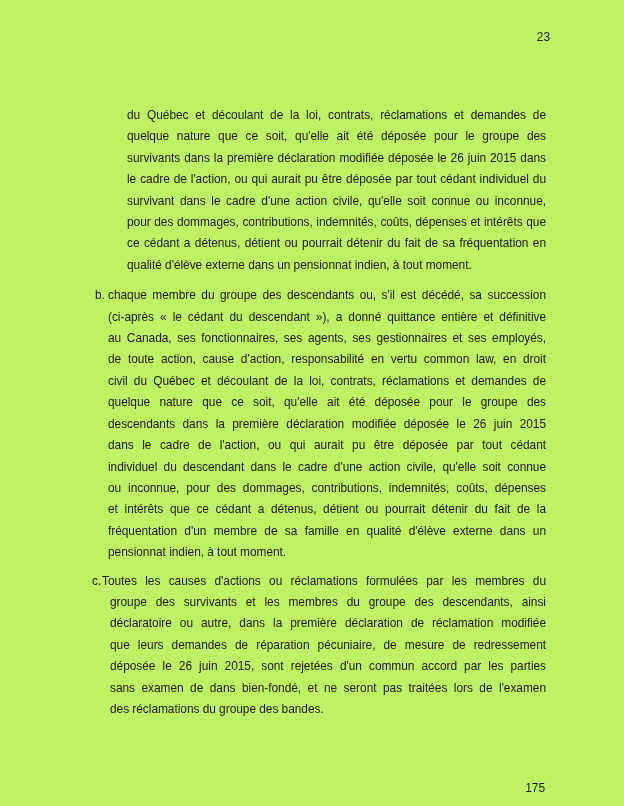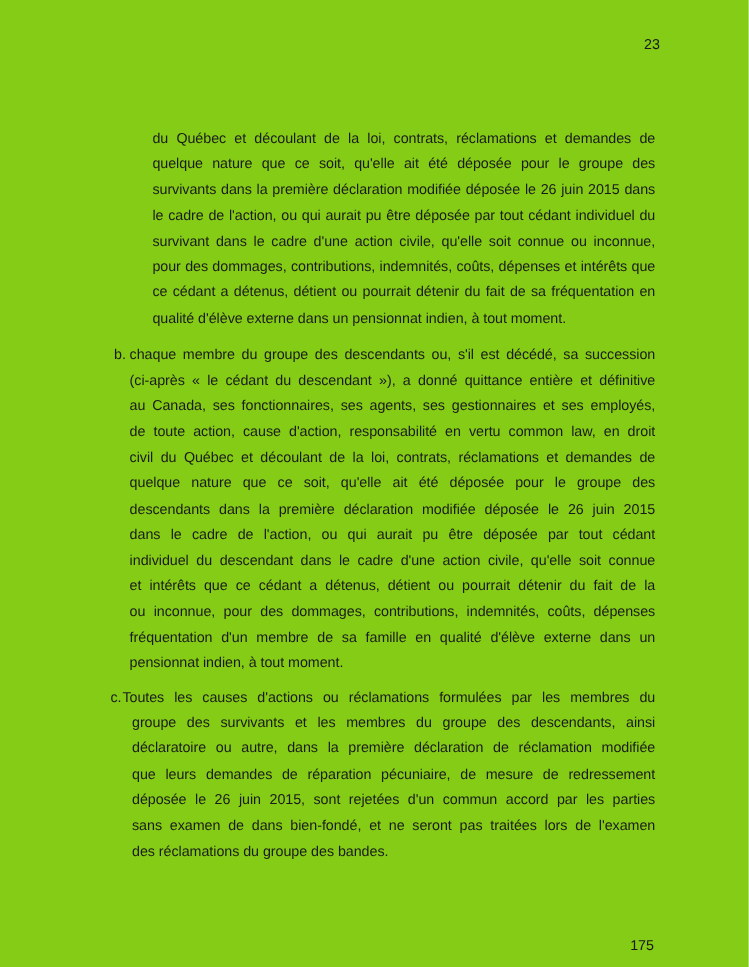--- a/index.html
+++ b/index.html
@@ -4,21 +4,21 @@
 <style>
   html, body {
     margin: 0;
     padding: 0;
     background: #ffffff;
   }
   .page {
     position: relative;
     width: 624px;
     height: 806px;
-    background: #84cc16;
+    background: #bef264;
     font-family: "Liberation Sans", "DejaVu Sans", sans-serif;
     color: #1a1a1a;
     font-size: 11.9px;
     overflow: hidden;
   }
   .header-pagenum {
     position: absolute;
     top: 27px;
     right: 74px;
     line-height: 21.4px;
@@ -101,22 +101,22 @@
       <div class="lines">
           <div class="line">chaque membre du groupe des descendants ou, s'il est décédé, sa succession</div>
           <div class="line">(ci-après « le cédant du descendant »), a donné quittance entière et définitive</div>
           <div class="line">au Canada, ses fonctionnaires, ses agents, ses gestionnaires et ses employés,</div>
           <div class="line">de toute action, cause d'action, responsabilité en vertu common law, en droit</div>
           <div class="line">civil du Québec et découlant de la loi, contrats, réclamations et demandes de</div>
           <div class="line">quelque nature que ce soit, qu'elle ait été déposée pour le groupe des</div>
           <div class="line">descendants dans la première déclaration modifiée déposée le 26 juin 2015</div>
           <div class="line">dans le cadre de l'action, ou qui aurait pu être déposée par tout cédant</div>
           <div class="line">individuel du descendant dans le cadre d'une action civile, qu'elle soit connue</div>
+          <div class="line">ou inconnue, pour des dommages, contributions, indemnités, coûts, dépenses</div>
           <div class="line">et intérêts que ce cédant a détenus, détient ou pourrait détenir du fait de la</div>
-          <div class="line">ou inconnue, pour des dommages, contributions, indemnités, coûts, dépenses</div>
           <div class="line">fréquentation d'un membre de sa famille en qualité d'élève externe dans un</div>
           <div class="line">pensionnat indien, à tout moment.</div>
         </div>
     </div>
 
     <div class="paragraph para-c">
       <span class="marker">c.</span>
       <div class="lines">
           <div class="line">Toutes les causes d'actions ou réclamations formulées par les membres du</div>
           <div class="line">groupe des survivants et les membres du groupe des descendants, ainsi</div>

